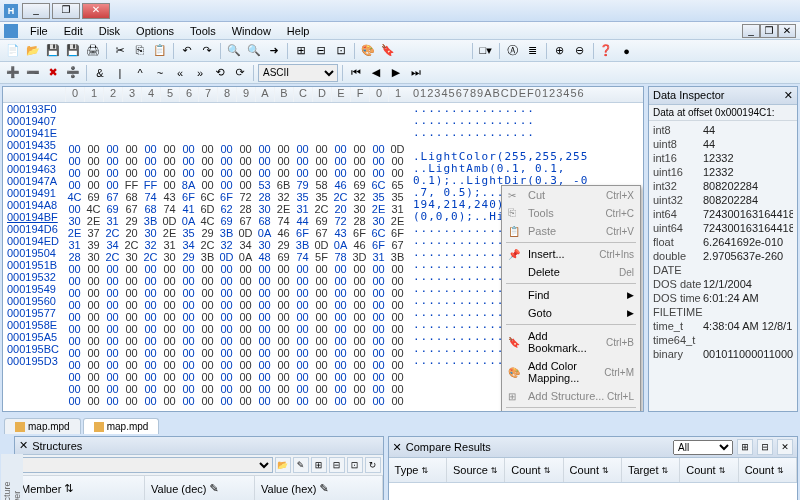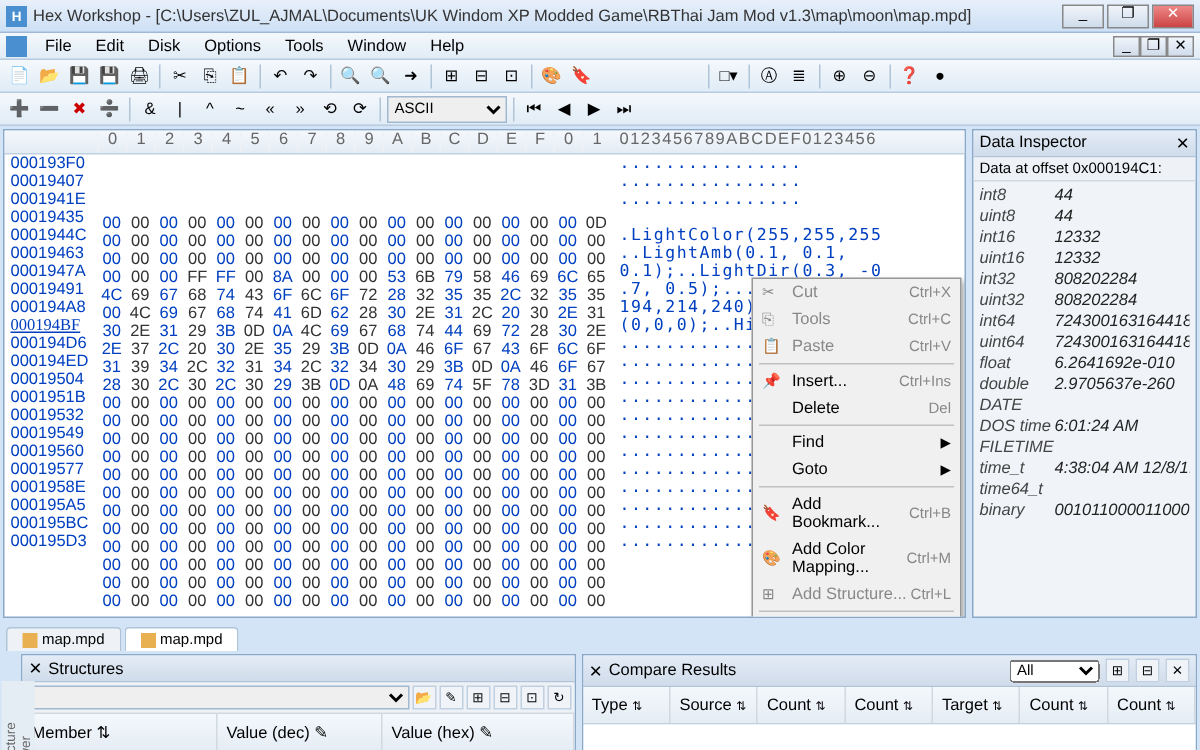--- a/index.html
+++ b/index.html
@@ -25,34 +25,34 @@
 .hex-byte-cols { display: flex; padding-left: 4px; }
 .hex-byte-h { width: 19px; text-align: center; border-left: 1px solid #eef2f6; }
 .hex-ascii-cols { padding-left: 6px; letter-spacing: 1px; }
 .hex-body { font-family: 'Consolas', monospace; font-size: 9px; }
 .hex-row { display: flex; height: 12px; line-height: 12px; }
 .hex-offset { width: 58px; color: #0040c0; padding-left: 4px; }
 .hex-bytes { display: flex; padding-left: 4px; margin-top: 40px; }
 .hb { width: 19px; text-align: center; color: #0040c0; }
 .hb.alt { color: #333; }
 .hex-ascii { padding-left: 6px; color: #0040c0; font-family: 'Consolas', monospace; letter-spacing: 1px; }
-.highlight-row .hex-offset { text-decoration: underline; font-family: Liberation Serif, serif; }
+.highlight-row .hex-offset { text-decoration: underline; }
 .context-menu { position: absolute; left: 498px; top: 98px; width: 140px; background: #f0f0f0; border: 1px solid #979797; box-shadow: 2px 2px 4px rgba(0,0,0,0.3); z-index: 100; }
 .cm-item { display: flex; align-items: center; padding: 3px 6px; font-size: 11px; cursor: pointer; }
 .cm-item.disabled { color: #888; }
 .cm-icon { width: 16px; margin-right: 4px; font-size: 10px; }
 .cm-label { flex: 1; }
 .cm-shortcut { color: #888; font-size: 10px; }
 .cm-sep { height: 1px; background: #c0c0c0; margin: 2px 4px; }
 .cm-arrow { font-size: 9px; }
 .inspector { width: 150px; background: #f0f4f8; border: 1px solid #8aa8c8; margin: 2px; overflow: hidden; }
 .inspector-title { background: linear-gradient(#e4ecf6,#d0dceb); padding: 2px 4px; font-size: 11px; display: flex; justify-content: space-between; border-bottom: 1px solid #b0c4d8; }
 .inspector-close { cursor: pointer; }
 .inspector-sub { padding: 2px 4px; font-size: 10px; background: #eef2f6; border-bottom: 1px solid #d0d8e0; }
-.inspector-body { padding: 2px; font-style: italic; }
+.inspector-body { padding: 2px; }
 .insp-row { display: flex; font-size: 10px; padding: 1px 2px; }
 .insp-type { width: 50px; color: #444; }
 .insp-val { flex: 1; color: #222; overflow: hidden; white-space: nowrap; }
 .file-tabs { height: 20px; background: #d4e4f7; display: flex; align-items: end; padding: 0 4px; }
 .file-tab { padding: 2px 10px; background: #eef2f6; border: 1px solid #b0c4d8; border-bottom: none; margin-right: 2px; border-radius: 3px 3px 0 0; font-size: 10px; cursor: pointer; display: flex; align-items: center; gap: 3px; }
 .file-tab.active { background: #fff; }
 .ft-icon { width: 10px; height: 10px; background: #e8b050; }
 .bottom-area { display: flex; height: 90px; }
 .panel { flex: 1; background: #f8fafc; border: 1px solid #8aa8c8; margin: 2px; display: flex; flex-direction: column; }
 .panel.structures { flex: 0.9; }
@@ -64,21 +64,20 @@
 .panel-headers { display: flex; background: linear-gradient(#f4f8fc,#e4ecf4); border-bottom: 1px solid #c0d0e0; font-size: 10px; }
 .ph { padding: 6px 6px; border-right: 1px solid #d0d8e0; display: flex; align-items: center; gap: 3px; }
 .panel-body { flex: 1; background: #fff; }
 .side-label { position: absolute; left: 1px; writing-mode: vertical-rl; transform: rotate(180deg); font-size: 9px; color: #666; background: #e4ecf4; padding: 6px 1px; }
 </style>
 </head>
 <body>
 
 <div class="titlebar">
   <div class="titlebar-icon">H</div>
-  <div class="titlebar-text">Hex Workshop - [C:\Users\ZUL_AJMAL\Documents\UK Windom XP Modded Game\RBThai Jam Mod v1.3\map\moon\map.mpd]</div>
   <div class="win-controls">
     <div class="win-btn">_</div>
     <div class="win-btn">❐</div>
     <div class="win-btn close">✕</div>
   </div>
 </div>
 
 <div class="menubar">
   <div class="menu-icon"></div>
   <div id="menu-items" style="display: flex;">
@@ -819,20 +818,24 @@
         </div>
         <div class="insp-row">
           <div class="insp-type">double</div>
           <div class="insp-val">2.9705637e-260</div>
         </div>
         <div class="insp-row">
           <div class="insp-type">DATE</div>
           <div class="insp-val"><invalid></invalid></div>
         </div>
         <div class="insp-row">
+          <div class="insp-type">DOS date</div>
+          <div class="insp-val">12/1/2004</div>
+        </div>
+        <div class="insp-row">
           <div class="insp-type">DOS time</div>
           <div class="insp-val">6:01:24 AM</div>
         </div>
         <div class="insp-row">
           <div class="insp-type">FILETIME</div>
           <div class="insp-val"><invalid></invalid></div>
         </div>
         <div class="insp-row">
           <div class="insp-type">time_t</div>
           <div class="insp-val">4:38:04 AM 12/8/1...</div>

